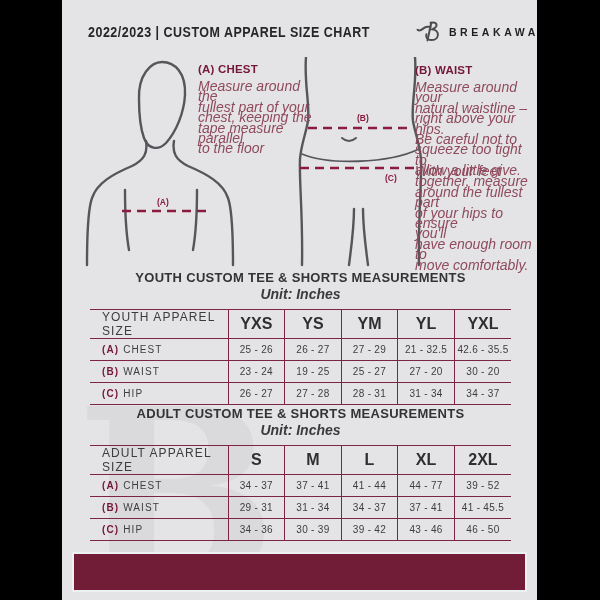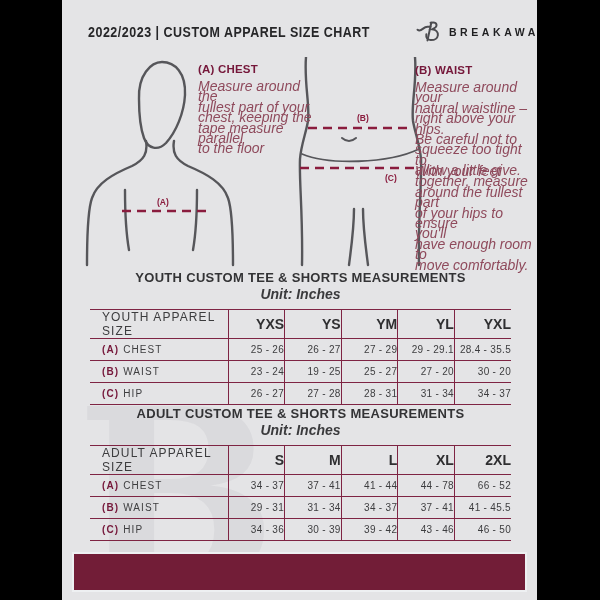--- a/index.html
+++ b/index.html
@@ -43,23 +43,23 @@
   .tb-youth{top:270px;}
   .tb-adult{top:406px;}
   .tb-title{text-align:center;font-size:13px;font-weight:bold;color:#333335;letter-spacing:.3px;}
   .tb-unit{text-align:center;font-size:14px;font-style:italic;font-weight:bold;color:#3a3a3c;margin-top:1px;}
   table{border-collapse:collapse;table-layout:fixed;width:100%;margin-top:7px;}
   col.label-col{width:138px;}
   tr{height:22px;}
   th,td{border-top:1.5px solid var(--tborder);font-weight:normal;background:transparent;}
   tr.last th,tr.last td{border-bottom:1.5px solid var(--tborder);}
   th+th,td+td{border-left:1.5px solid var(--tborder);}
-  th.size{font-weight:bold;font-size:14px;color:#2f2f31;text-align:right;}
+  th.size{font-weight:bold;font-size:16px;color:#2f2f31;text-align:center;}
   th.rowhead{text-align:left;padding-left:12px;font-size:12px;color:#3c3c3e;letter-spacing:1.1px;}
-  td{font-size:10px;color:var(--cell);text-align:right;letter-spacing:.3px;}
+  td{font-size:10px;color:var(--cell);text-align:center;letter-spacing:.3px;}
   td.rowlabel{text-align:left;padding-left:12px;letter-spacing:1.1px;}
   .pfx{font-weight:bold;color:var(--accent);margin-right:4px;}
 
   
   .watermark{position:absolute;left:14px;top:378px;font-family:"DejaVu Serif","Liberation Serif",serif;font-weight:bold;font-size:238px;line-height:1;color:rgba(55,55,65,.055);z-index:1;user-select:none;}
   .footer-bar{position:absolute;left:10px;top:552px;width:455px;height:40px;background:var(--maroon);border:2px solid #eef0f2;z-index:2;}
 </style>
 </head>
 <body>
 
@@ -157,22 +157,22 @@
         <th class="size">YS</th>
         <th class="size">YM</th>
         <th class="size">YL</th>
         <th class="size">YXL</th>
       </tr>
       <tr>
         <td class="rowlabel"><span class="pfx">(A)</span><span>CHEST</span></td>
         <td>25 - 26</td>
         <td>26 - 27</td>
         <td>27 - 29</td>
-        <td>29 - 29.1</td>
-        <td>28.4 - 35.5</td>
+        <td>21 - 32.5</td>
+        <td>42.6 - 35.5</td>
       </tr>
       <tr>
         <td class="rowlabel"><span class="pfx">(B)</span><span>WAIST</span></td>
         <td>23 - 24</td>
         <td>19 - 25</td>
         <td>25 - 27</td>
         <td>27 - 20</td>
         <td>30 - 20</td>
       </tr>
       <tr class="last">
@@ -206,22 +206,22 @@
         <th class="size">M</th>
         <th class="size">L</th>
         <th class="size">XL</th>
         <th class="size">2XL</th>
       </tr>
       <tr>
         <td class="rowlabel"><span class="pfx">(A)</span><span>CHEST</span></td>
         <td>34 - 37</td>
         <td>37 - 41</td>
         <td>41 - 44</td>
-        <td>44 - 78</td>
-        <td>66 - 52</td>
+        <td>44 - 77</td>
+        <td>39 - 52</td>
       </tr>
       <tr>
         <td class="rowlabel"><span class="pfx">(B)</span><span>WAIST</span></td>
         <td>29 - 31</td>
         <td>31 - 34</td>
         <td>34 - 37</td>
         <td>37 - 41</td>
         <td>41 - 45.5</td>
       </tr>
       <tr class="last">

